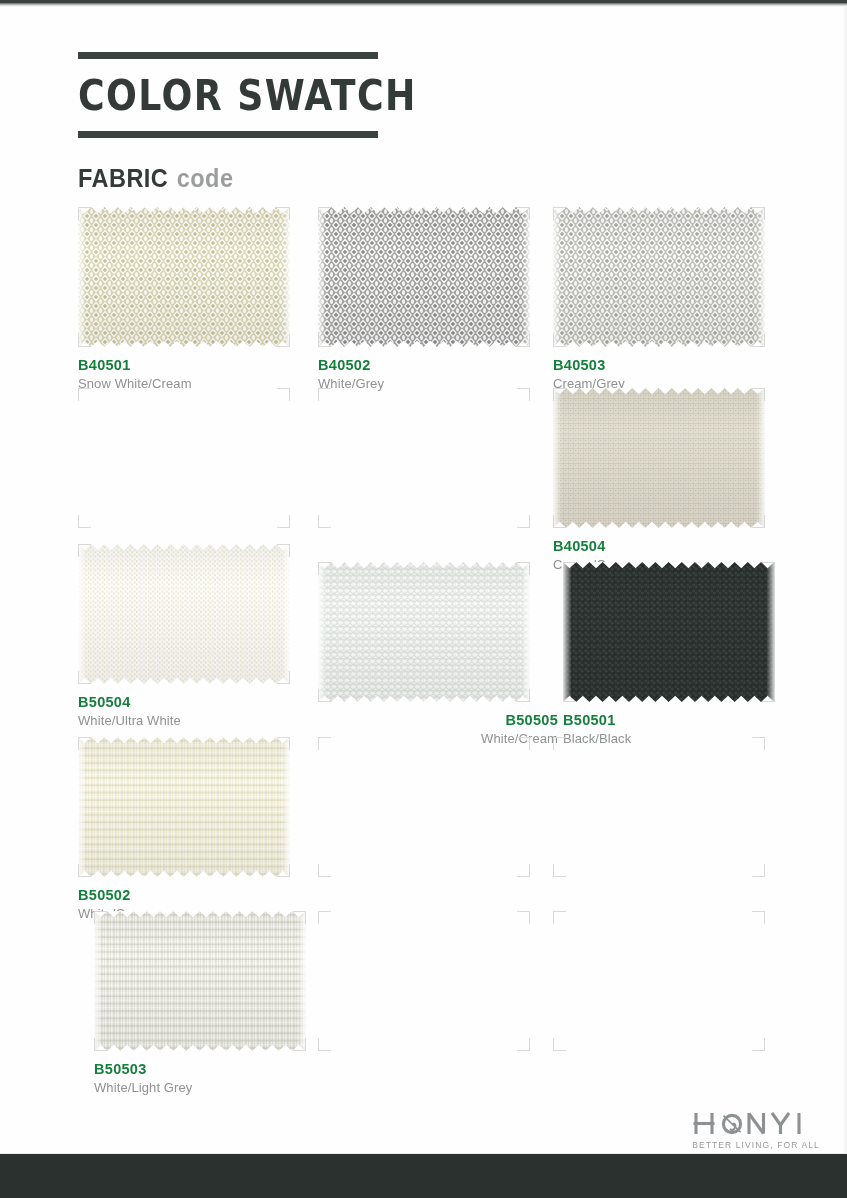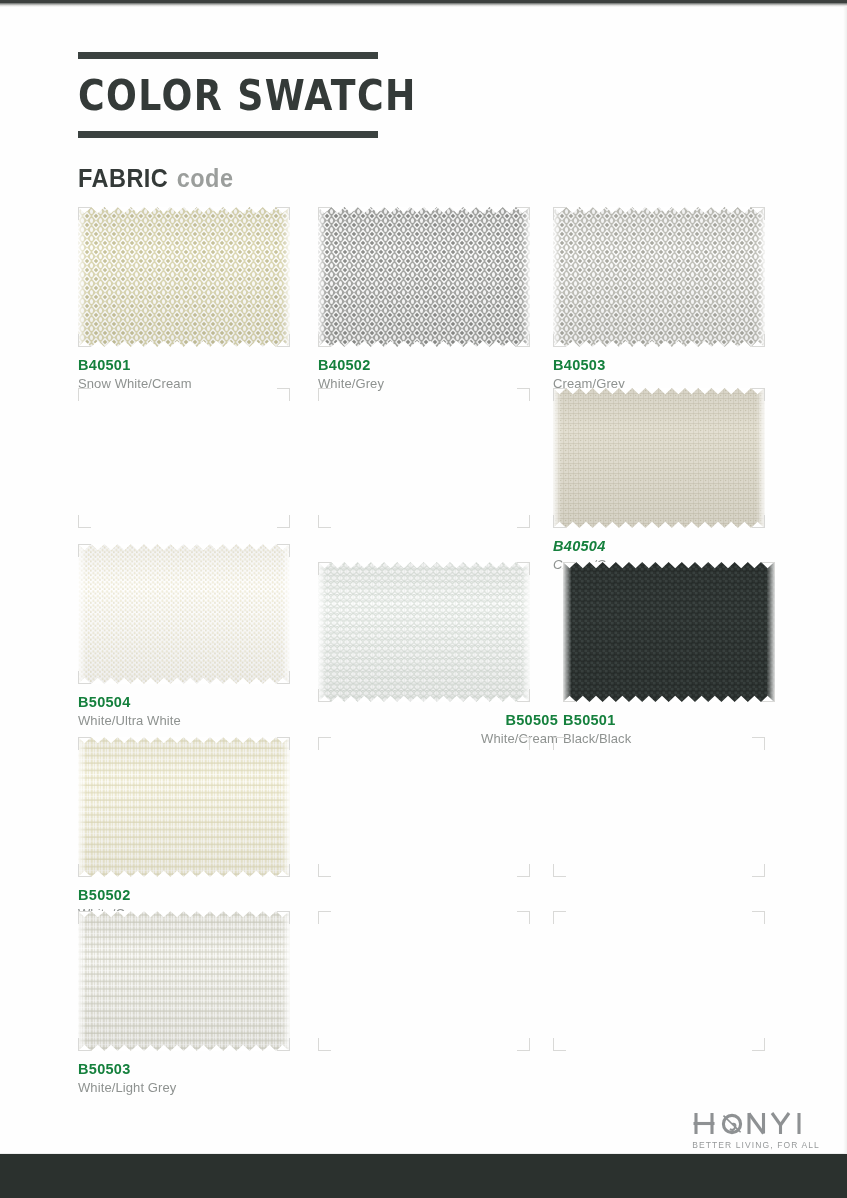--- a/index.html
+++ b/index.html
@@ -273,21 +273,21 @@
       <div class="cell" style="left: 240px; top: 181px;">
         <div class="swatch-wrap">
           <div class="crops">
             <div class="crop tl"></div>
             <div class="crop tr"></div>
             <div class="crop bl"></div>
             <div class="crop br"></div>
           </div>
         </div>
       </div>
-      <div class="cell" style="left: 475px; top: 181px; font-style: italic;">
+      <div class="cell" style="left: 475px; top: 181px;">
         <div class="swatch-wrap">
           <div class="swatch">
             <svg viewBox="0 0 212 140" preserveAspectRatio="none">
     <defs>
                 <pattern id="p3" width="5" height="5" patternUnits="userSpaceOnUse">
         <rect width="5" height="5" fill="#e3dfd2"></rect>
         <rect x="0" y="0" width="5" height="1.1" fill="#c6c0ab" opacity="0.5"></rect>
         <rect x="0" y="0" width="1.1" height="5" fill="#c6c0ab" opacity="0.38"></rect>
         <circle cx="2.6" cy="2.6" r="0.75" fill="#c6c0ab" opacity="0.8"></circle>
       </pattern>
@@ -494,21 +494,21 @@
       <div class="cell" style="left: 475px; top: 530px;">
         <div class="swatch-wrap">
           <div class="crops">
             <div class="crop tl"></div>
             <div class="crop tr"></div>
             <div class="crop bl"></div>
             <div class="crop br"></div>
           </div>
         </div>
       </div>
-      <div class="cell" style="left: 0px; top: 704px;">
+      <div class="cell" style="left: 16px; top: 704px;">
         <div class="swatch-wrap">
           <div class="swatch">
             <svg viewBox="0 0 212 140" preserveAspectRatio="none">
     <defs>
                 <pattern id="p8" width="6" height="7.4" patternUnits="userSpaceOnUse">
         <rect width="6" height="7.4" fill="#ffffff"></rect>
         <rect x="0.6" y="0" width="2.2" height="7.4" fill="#e2e1d6"></rect>
         <rect x="3.6" y="0" width="1.7" height="7.4" fill="#e2e1d6" opacity="0.85"></rect>
         <rect x="0" y="3.2" width="6" height="1.25" fill="#cfcec1" opacity="0.85"></rect>
         <rect x="0" y="0" width="6" height="0.7" fill="#ffffff" opacity="0.7"></rect>

